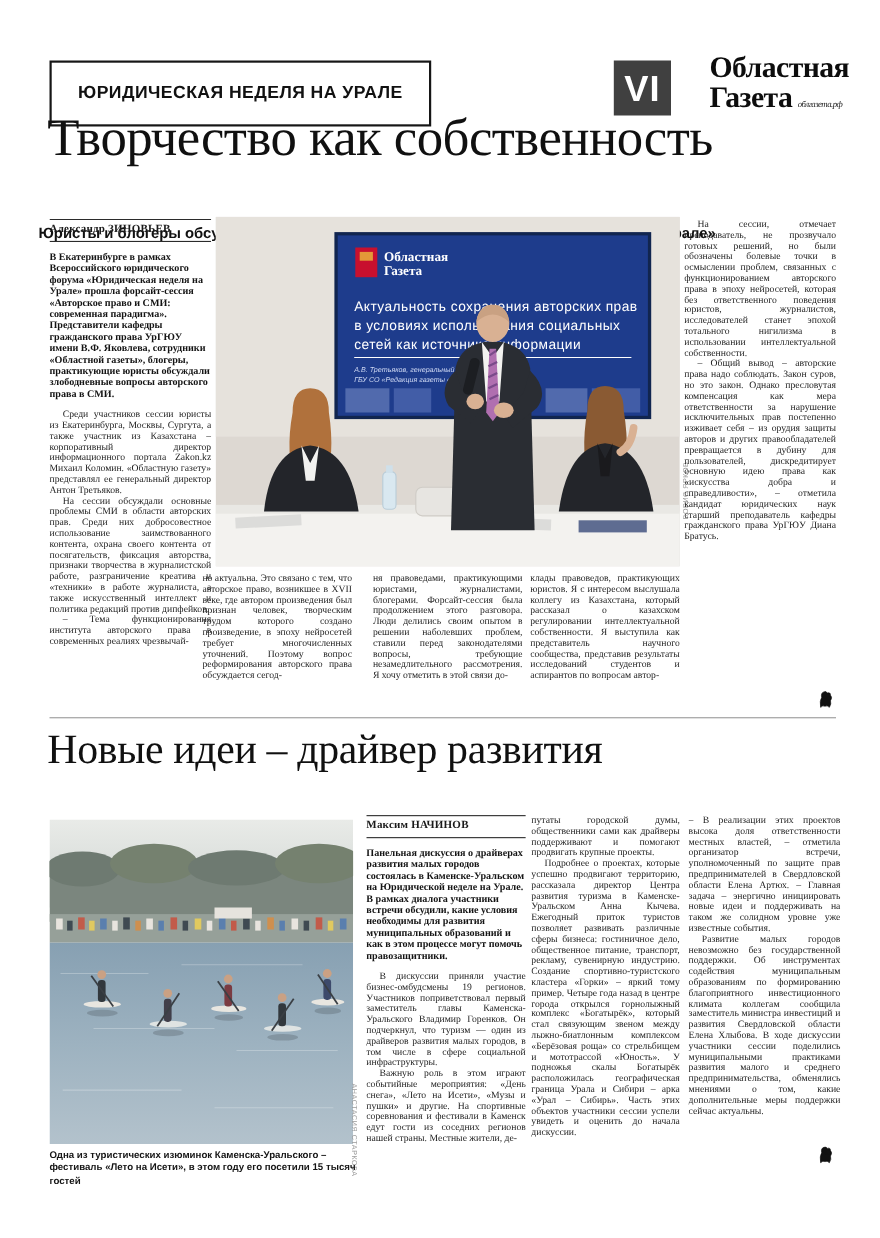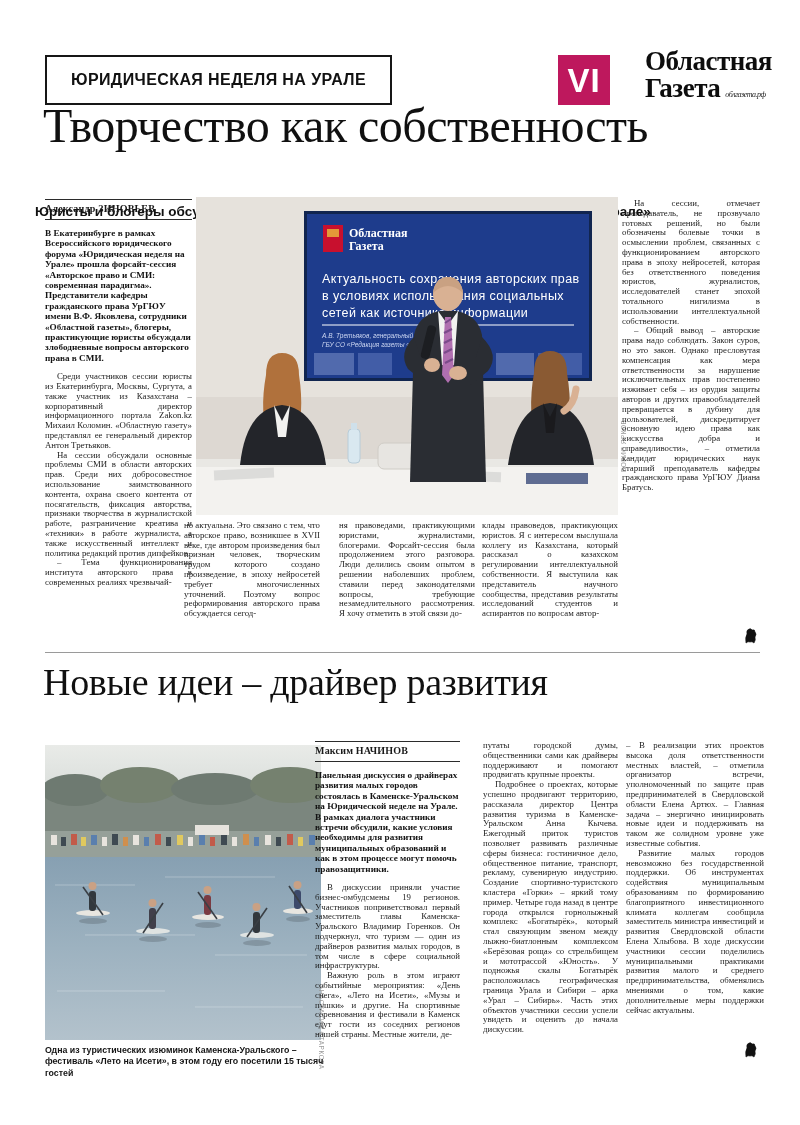--- a/index.html
+++ b/index.html
@@ -5,38 +5,38 @@
   * { margin:0; padding:0; box-sizing:border-box; }
   html,body { background:#fff; }
   #page {
     position:relative; width:800px; height:1125px; background:#ffffff;
     font-family:"Liberation Serif", serif; color:#141414; overflow:hidden;
   }
   .abs { position:absolute; }
 
   
   .hdr-left {
-    left:45px; top:55px; width:347px; height:50px;
+    left:45px; top:55px; width:347px; height:60px;
     border:2px solid #161616; display:flex; align-items:center; justify-content:center;
     font:bold 16px/1 "Liberation Sans", sans-serif; letter-spacing:.4px; color:#111;
   }
   .hdr-mid {
     left:392px; top:55px; width:166px; height:50px;
     border:2px solid #161616; border-left:none; display:flex; flex-direction:column;
   }
   .hdr-mid-top {
     height:17px; border-bottom:1px solid #161616; display:flex; align-items:center;
     padding-left:8px; font:7.5px "Liberation Sans", sans-serif; color:#8a8a8a; letter-spacing:.3px;
   }
   .hdr-mid-bot {
     flex:1; display:flex; align-items:center; padding-left:8px;
     font:600 10px "Liberation Sans", sans-serif; color:#2c2c2c; letter-spacing:.3px;
   }
   .hdr-vi {
-    left:558px; top:55px; width:52px; height:50px; background:#be185d;
+    left:558px; top:55px; width:52px; height:50px; background:#404040;
     display:flex; align-items:center; justify-content:center;
     font:bold 33px/1 "Liberation Sans", sans-serif; color:#fff; letter-spacing:1px;
   }
   .masthead { left:645px; top:48px; width:150px; font-family:"Liberation Serif", serif; color:#0d0d0d; }
   .masthead .l1 { font-size:27px; font-weight:bold; line-height:27px; letter-spacing:-.5px; }
   .masthead .l2 { font-size:27px; font-weight:bold; line-height:27px; letter-spacing:-.5px; display:flex; align-items:baseline; }
   .masthead .site { font:italic 8px "Liberation Serif", serif; color:#1a1a1a; margin-left:5px; }
 
   
   .headline1 { left:43px; top:101px; width:717px; font:400 48px/1.05 "Liberation Serif", serif; letter-spacing:-.5px; color:#101010; white-space:nowrap; }
@@ -289,21 +289,21 @@
           <rect x="249" y="145" width="7" height="19" rx="3" fill="#3d4a6b"></rect>
         <circle cx="252.5" cy="140" r="4" fill="#caa184"></circle>
           <line x1="244" y1="141" x2="262" y2="168" stroke="#3a3f44" stroke-width="1.6"></line>
         <ellipse cx="253" cy="174" rx="12" ry="3" fill="#55616b" opacity="0.35"></ellipse>
       </g>
     </g>
   </svg>
   <div class="abs vcred-down" style="left:325px; top:985px;">АНАСТАСИЯ СТАРКОВА</div>
   <div class="abs caption" style="left:45px; top:1045px; width:280px;">Одна из туристических изюминок Каменска-Уральского – фестиваль «Лето на Исети», в этом году его посетили 15 тысяч гостей</div>
 
-  <div class="abs col" style="left:315px; top:741px; width:145px; height:360px;">
+  <div class="abs col" style="left:333px; top:741px; width:145px; height:360px;">
     <div class="byline-rule"></div>
     <div class="byline">Максим НАЧИНОВ</div>
     <div class="byline-rule"></div>
     <div class="lead">Панельная дискуссия о драйверах развития малых городов состоялась в Каменске-Уральском на Юридической неделе на Урале. В рамках диалога участники встречи обсудили, какие условия необходимы для развития муниципальных образований и как в этом процессе могут помочь правозащитники.</div>
     <div class="body-text">
       <p>В дискуссии приняли участие бизнес-омбудсмены 19 регионов. Участников поприветствовал первый заместитель главы Каменска-Уральского Владимир Горенков. Он подчеркнул, что туризм — один из драйверов развития малых городов, в том числе в сфере социальной инфраструктуры.</p>
       <p>Важную роль в этом играют событийные мероприятия: «День снега», «Лето на Исети», «Музы и пушки» и другие. На спортивные соревнования и фестивали в Каменск едут гости из соседних регионов нашей страны. Местные жители, де-</p>
     </div>
   </div>
   <div class="abs col body-text" style="left:483px; top:741px; width:135px; height:360px;">

